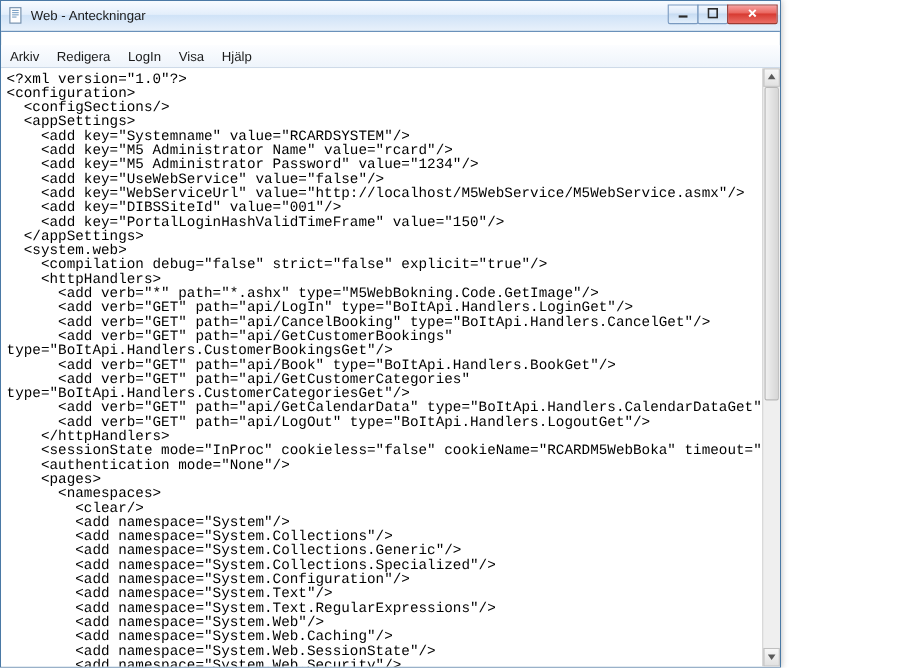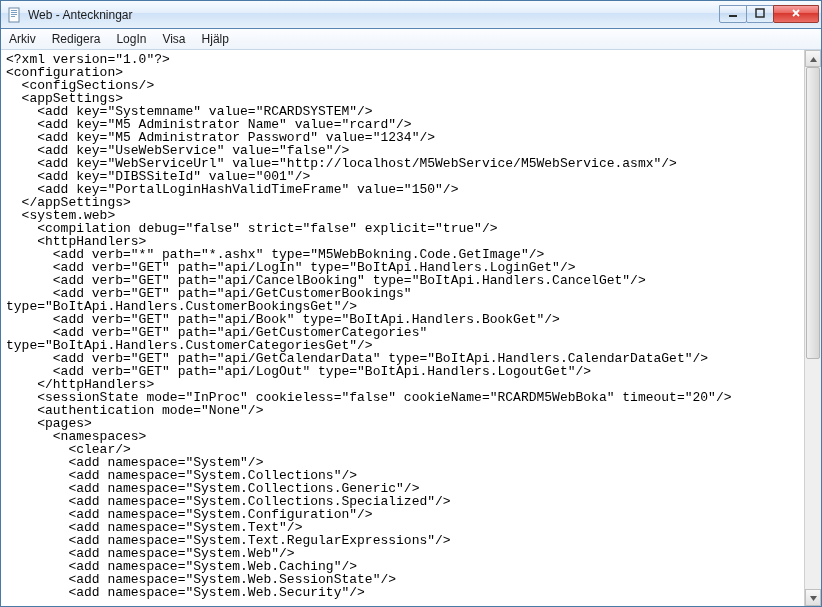--- a/index.html
+++ b/index.html
@@ -1,18 +1,18 @@
 <!DOCTYPE html>
 <html><head>
   <meta charset="utf-8">
   <style>
     * { margin: 0; padding: 0; box-sizing: border-box; }
     html, body { width: 822px; height: 607px; overflow: hidden; font-family: "Segoe UI", Tahoma, sans-serif; }
     .window {
-      width: 822px; height: 607px;
+      width: 710px; height: 607px;
       background: #fff;
       border: 1px solid #4a79a5;
       display: flex; flex-direction: column;
       box-shadow: 0 0 6px rgba(0,0,0,0.3);
     }
     .titlebar {
       height: 28px;
       background: linear-gradient(to bottom, #f7fbff 0%, #e3eefb 45%, #cfe2f7 46%, #e8f1fb 100%);
       border-bottom: 1px solid #5a85b3;
       display: flex; align-items: center;
@@ -47,21 +47,21 @@
       background: linear-gradient(to bottom, #f7a1a1 0%, #e9635b 45%, #d6382f 46%, #eb6e66 100%);
       border-color: #9c3a32;
       color: #fff;
     }
     .win-btn svg { width: 10px; height: 10px; }
     .menubar {
       height: 21px;
       background: linear-gradient(to bottom, #fcfdff 0%, #eef4fb 100%);
       border-bottom: 1px solid #c9d6e6;
       display: flex; align-items: stretch;
-      font-size: 12px; color: #1b1b1b;
+      font-size: 12px; color: #1b1b1b; margin-top: 12px;
     }
     .menu-item {
       padding: 0 8px; display: flex; align-items: center;
     }
     .content-wrap {
       flex: 1 1 auto; display: flex; position: relative; overflow: hidden;
       background: #fff;
     }
     .text-area {
       flex: 1 1 auto; overflow: hidden;

